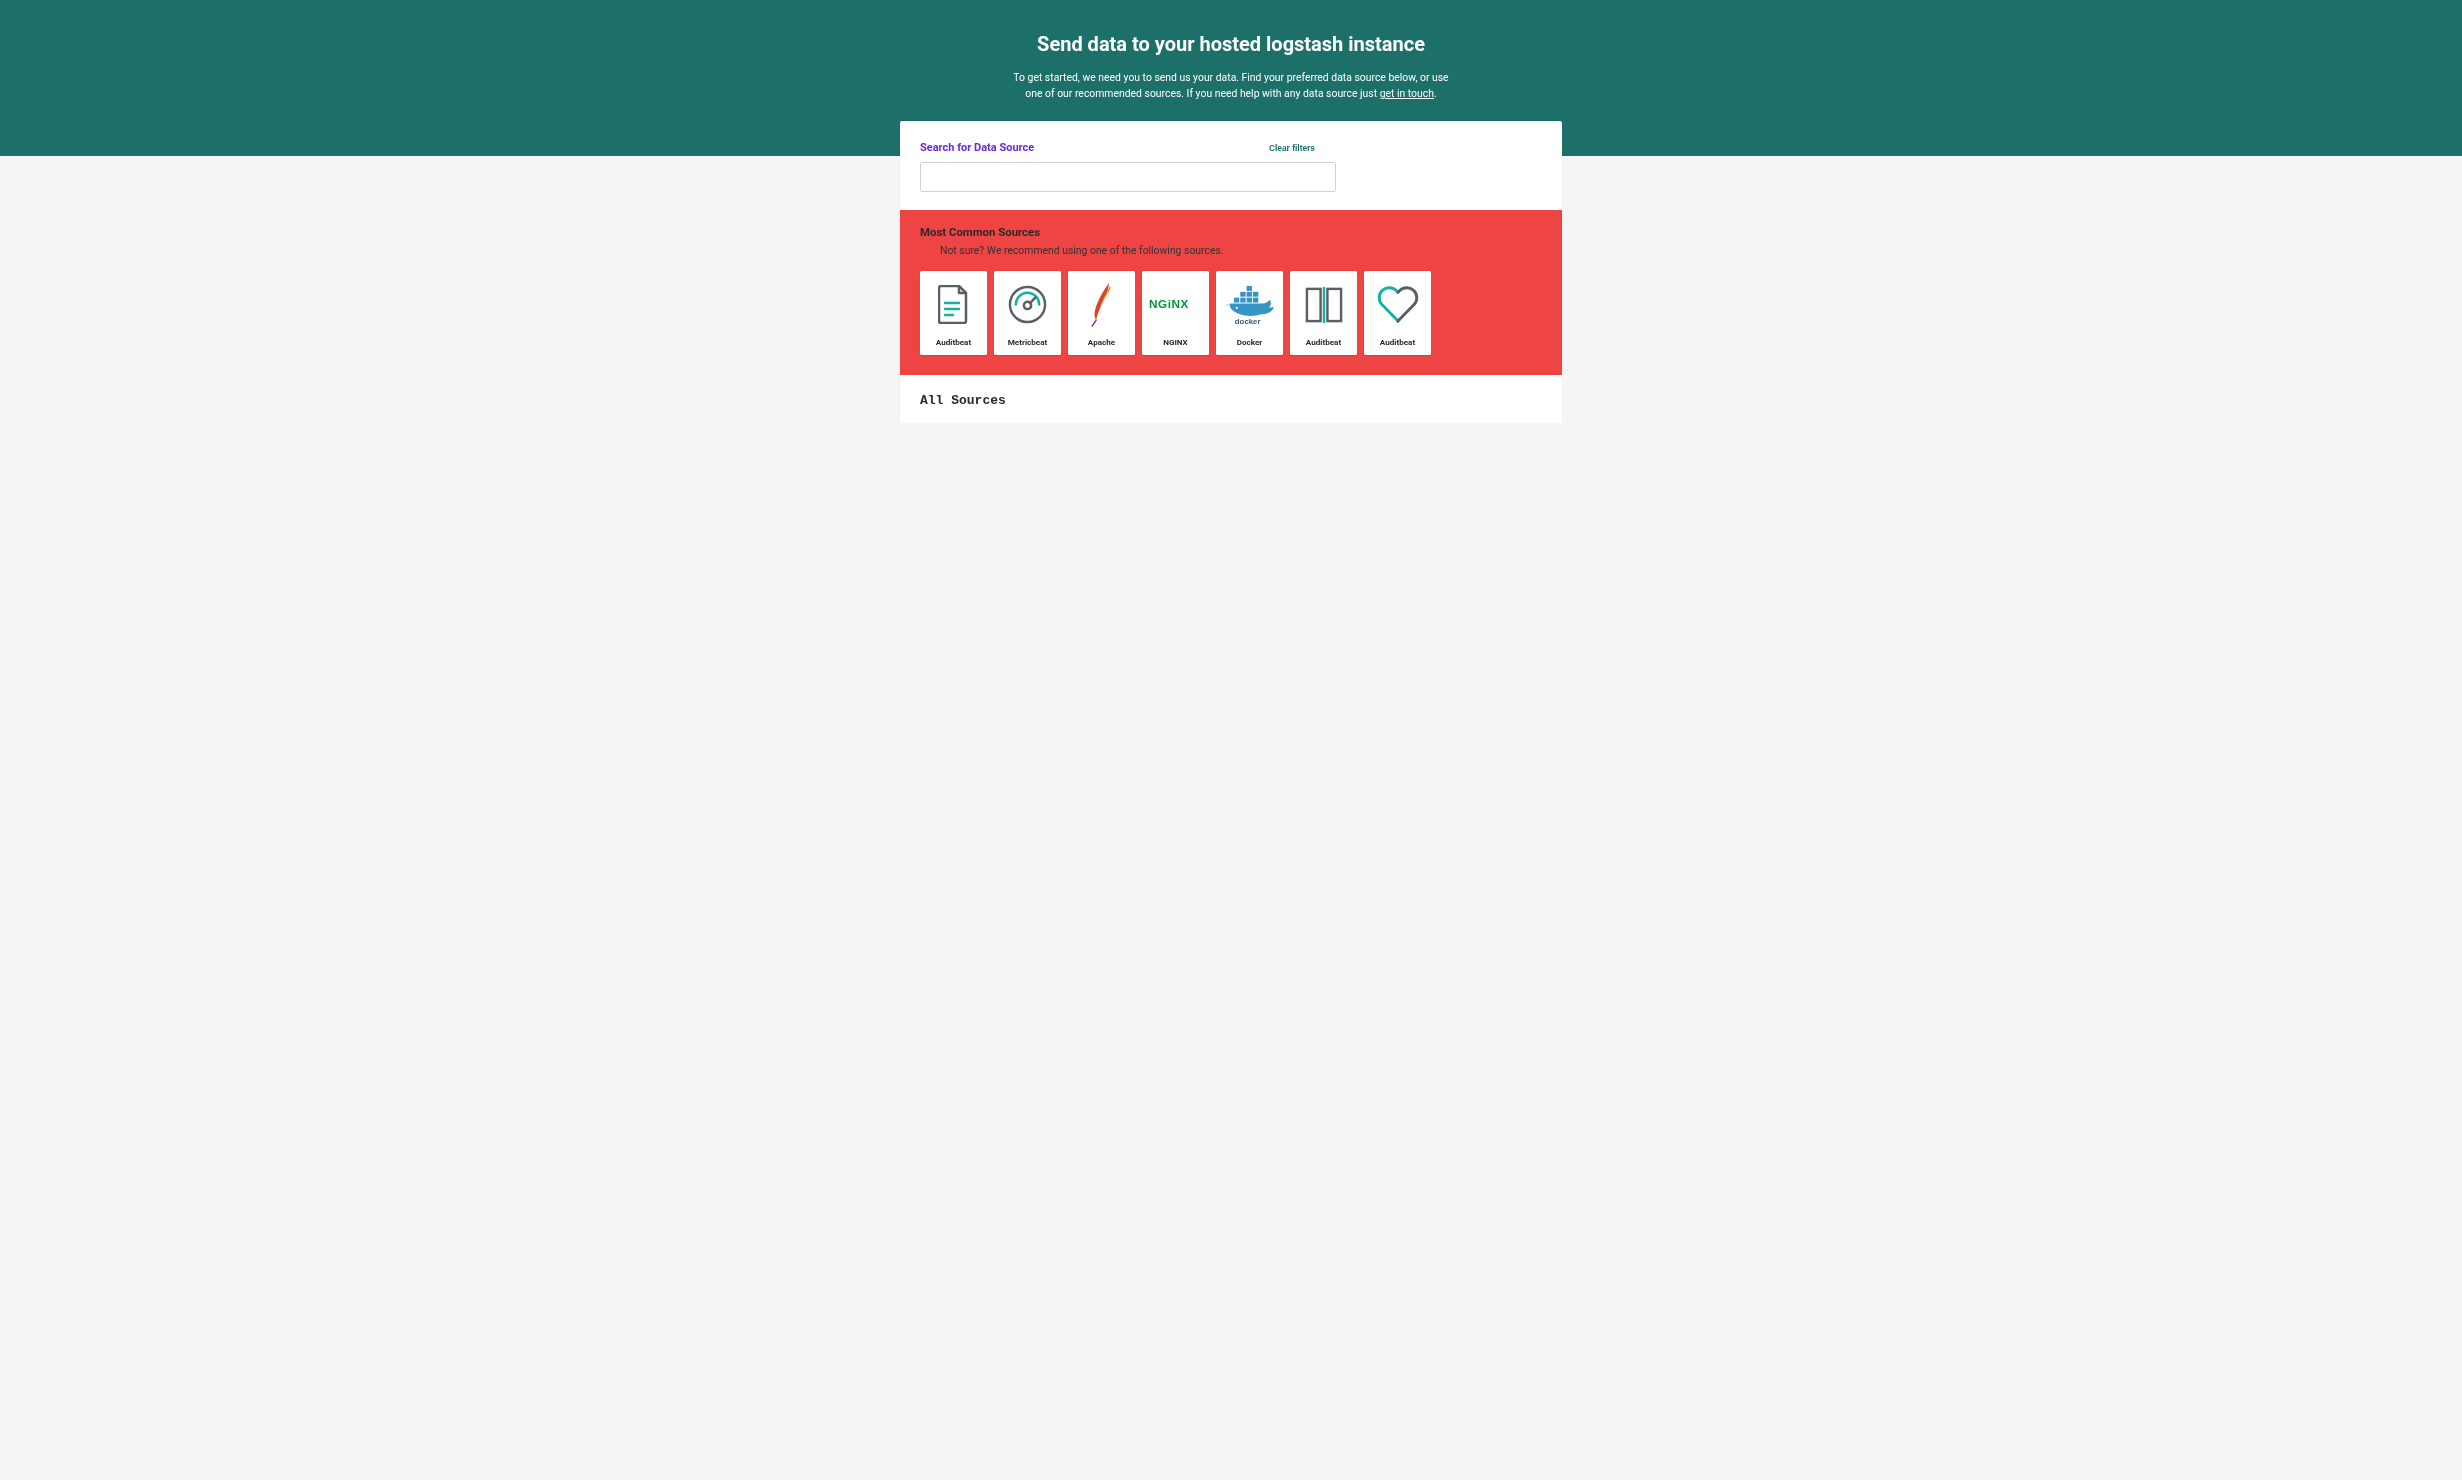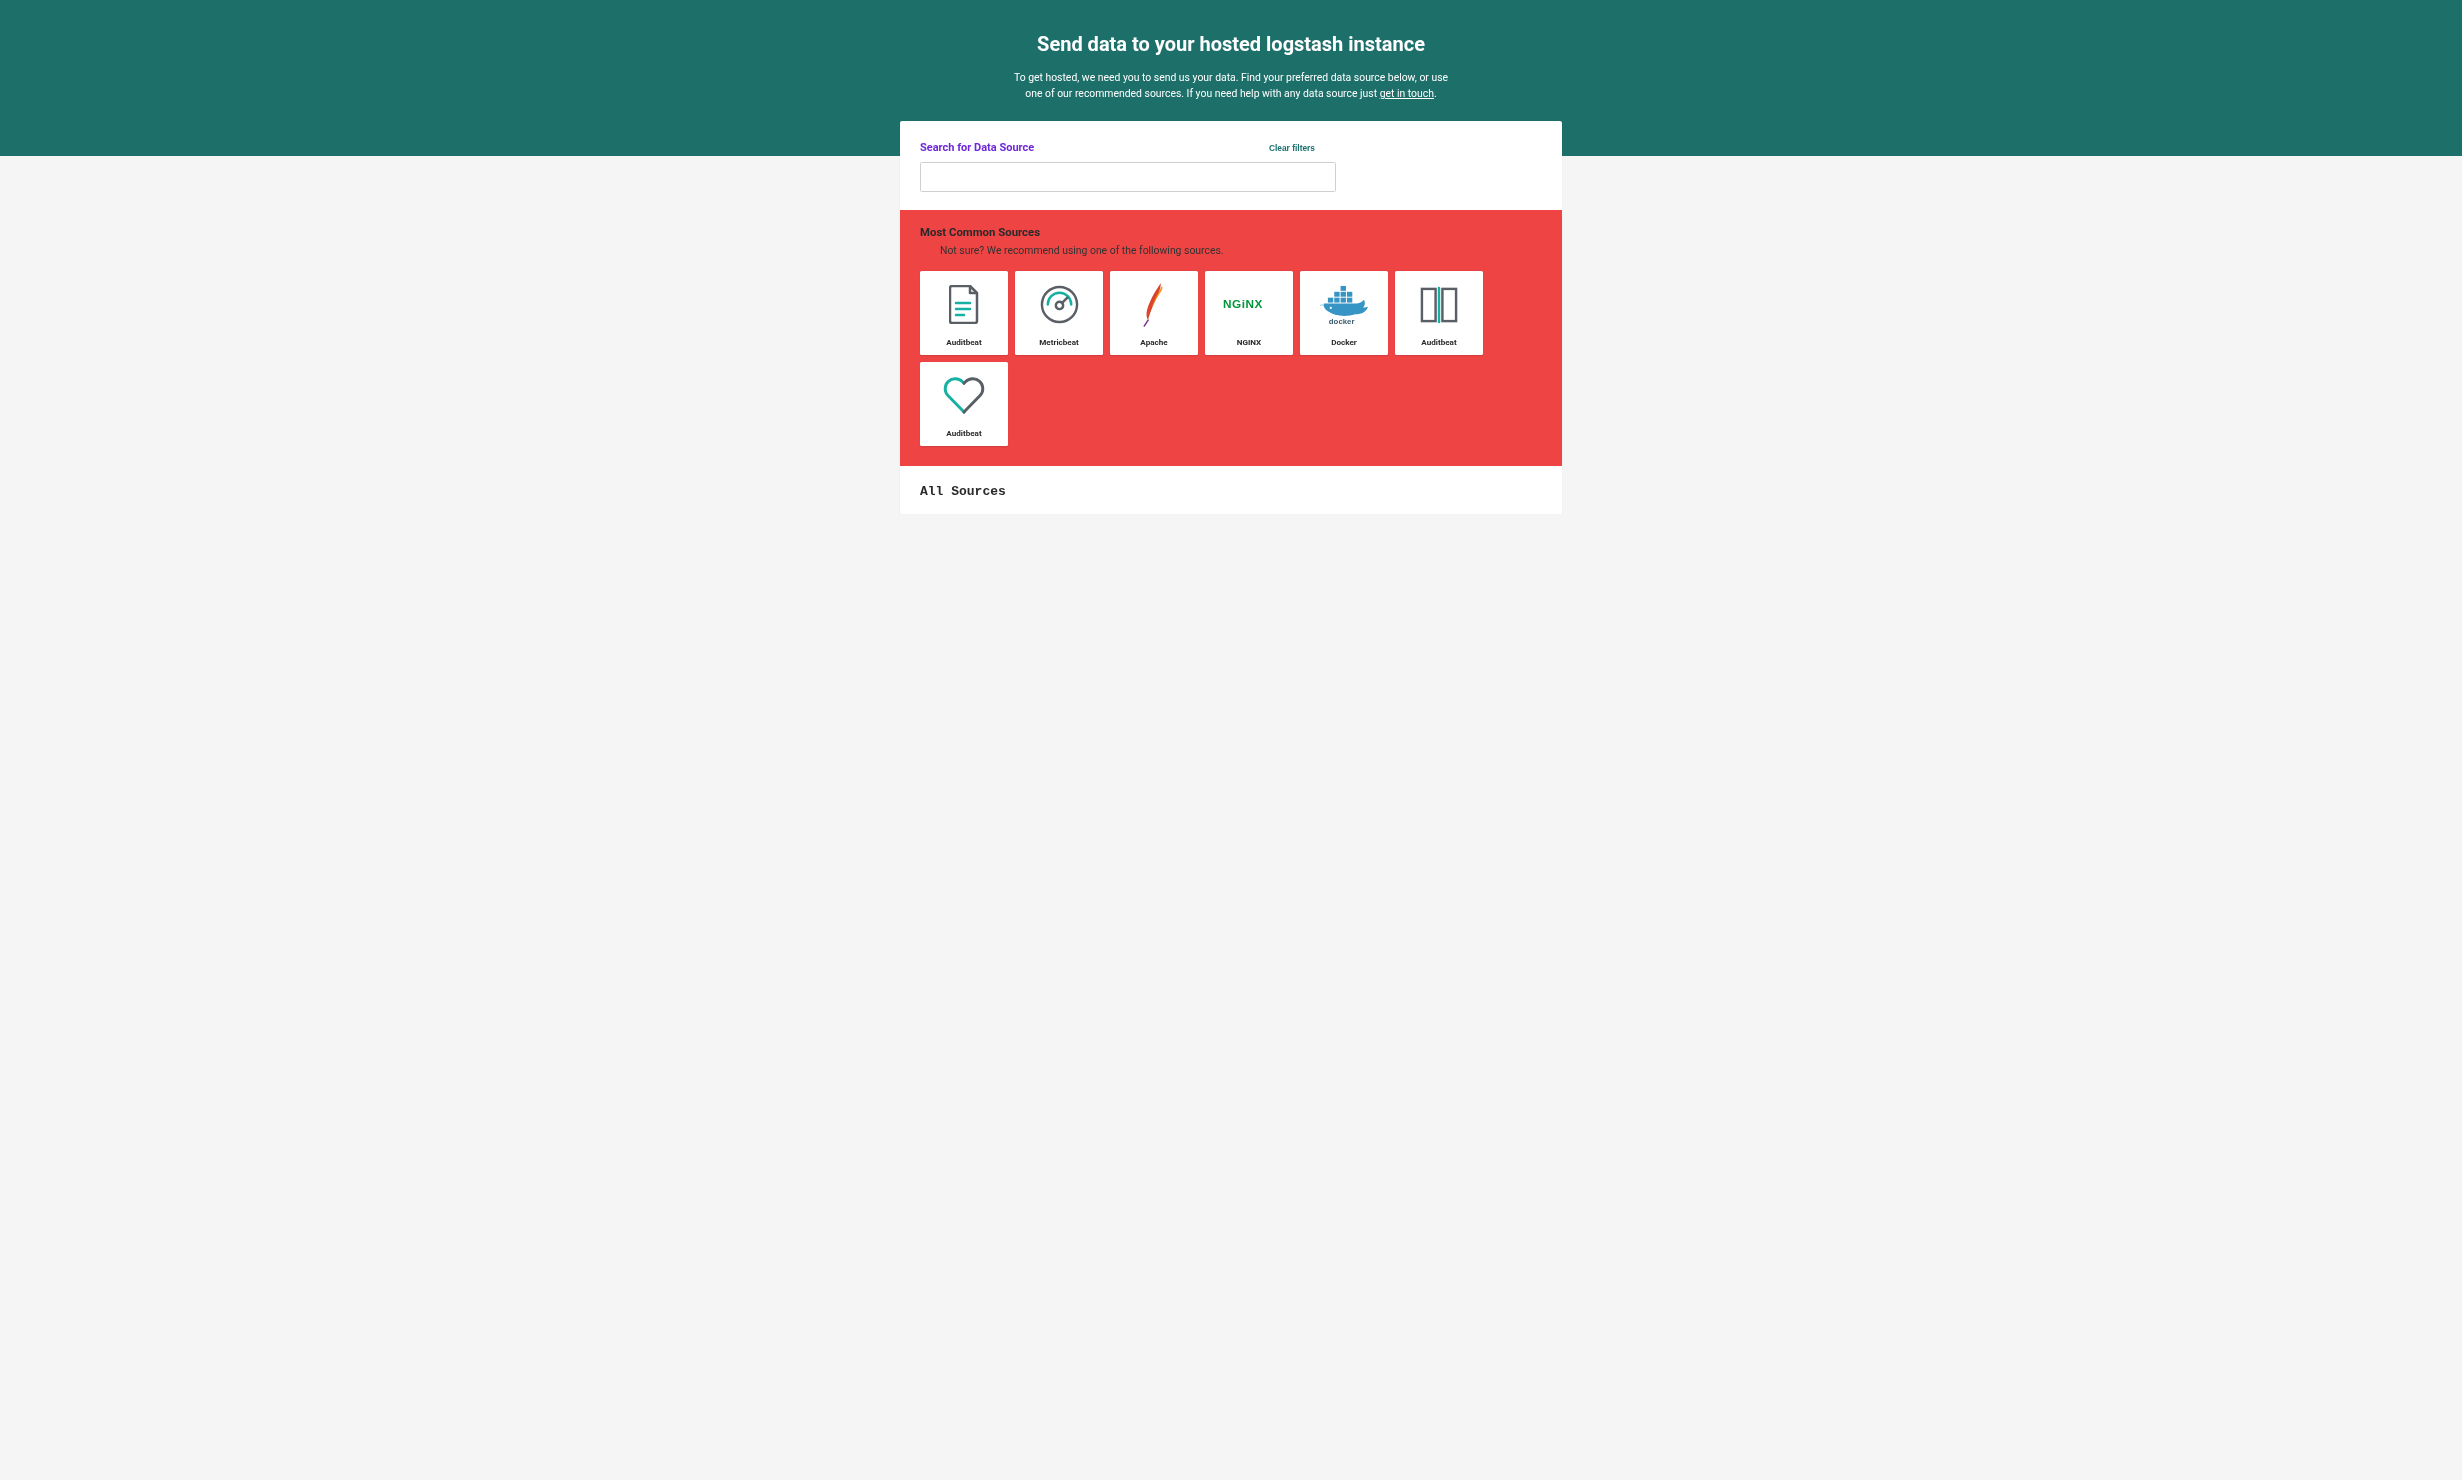--- a/index.html
+++ b/index.html
@@ -88,21 +88,21 @@
     margin-bottom: 14px;
     padding-left: 20px;
   }
   .sources-row {
     display: flex;
     gap: 7px;
     flex-wrap: wrap;
   }
   .source-card {
     background: #fff;
-    width: 88px;
+    width: 67px;
     height: 84px;
     border-radius: 1.5px;
     box-shadow: 0 0.5px 1.5px rgba(0,0,0,0.13);
     display: flex;
     flex-direction: column;
     align-items: center;
     justify-content: flex-end;
     padding: 7px 3px 8px 3px;
     text-align: center;
     cursor: pointer;
@@ -131,21 +131,21 @@
     font-family: Liberation Mono, monospace;
   }
   
 </style>
 </head>
 <body>
 
 <div class="hero">
   <h1>Send data to your hosted logstash instance</h1>
   <p>
-    <span>To get hosted, we need you to send us your data. Find your preferred data source below, or use one of our recommended sources. If you need help with any data source just </span><a href="#">get in touch</a><span>.</span>
+    <span>To get started, we need you to send us your data. Find your preferred data source below, or use one of our recommended sources. If you need help with any data source just </span><a href="#">get in touch</a><span>.</span>
   </p>
 </div>
 
 <div class="card">
 
   <div class="search-section">
     <div class="search-header">
       <h2>Search for Data Source</h2>
       <button class="clear-filters">Clear filters</button>
     </div>

